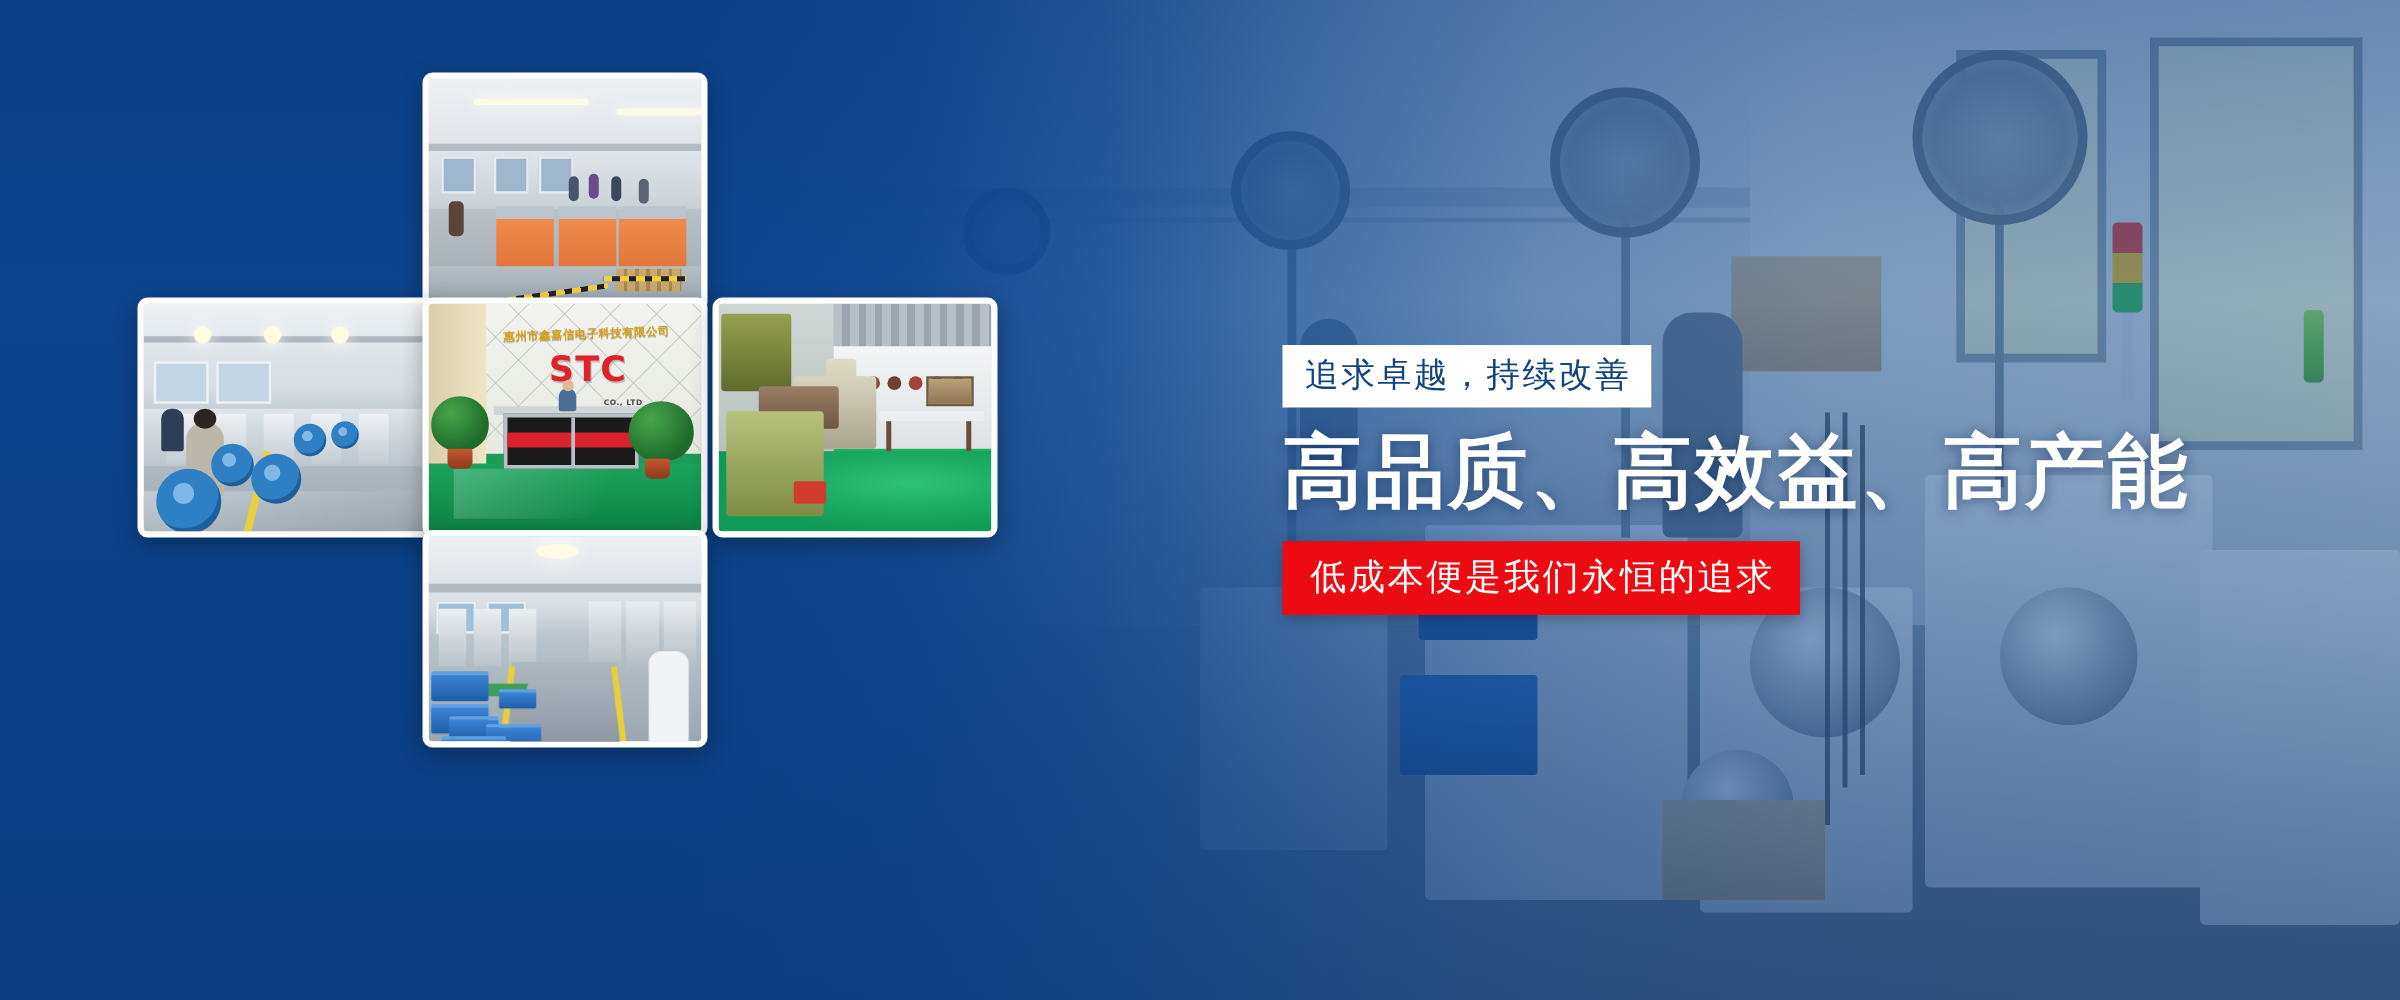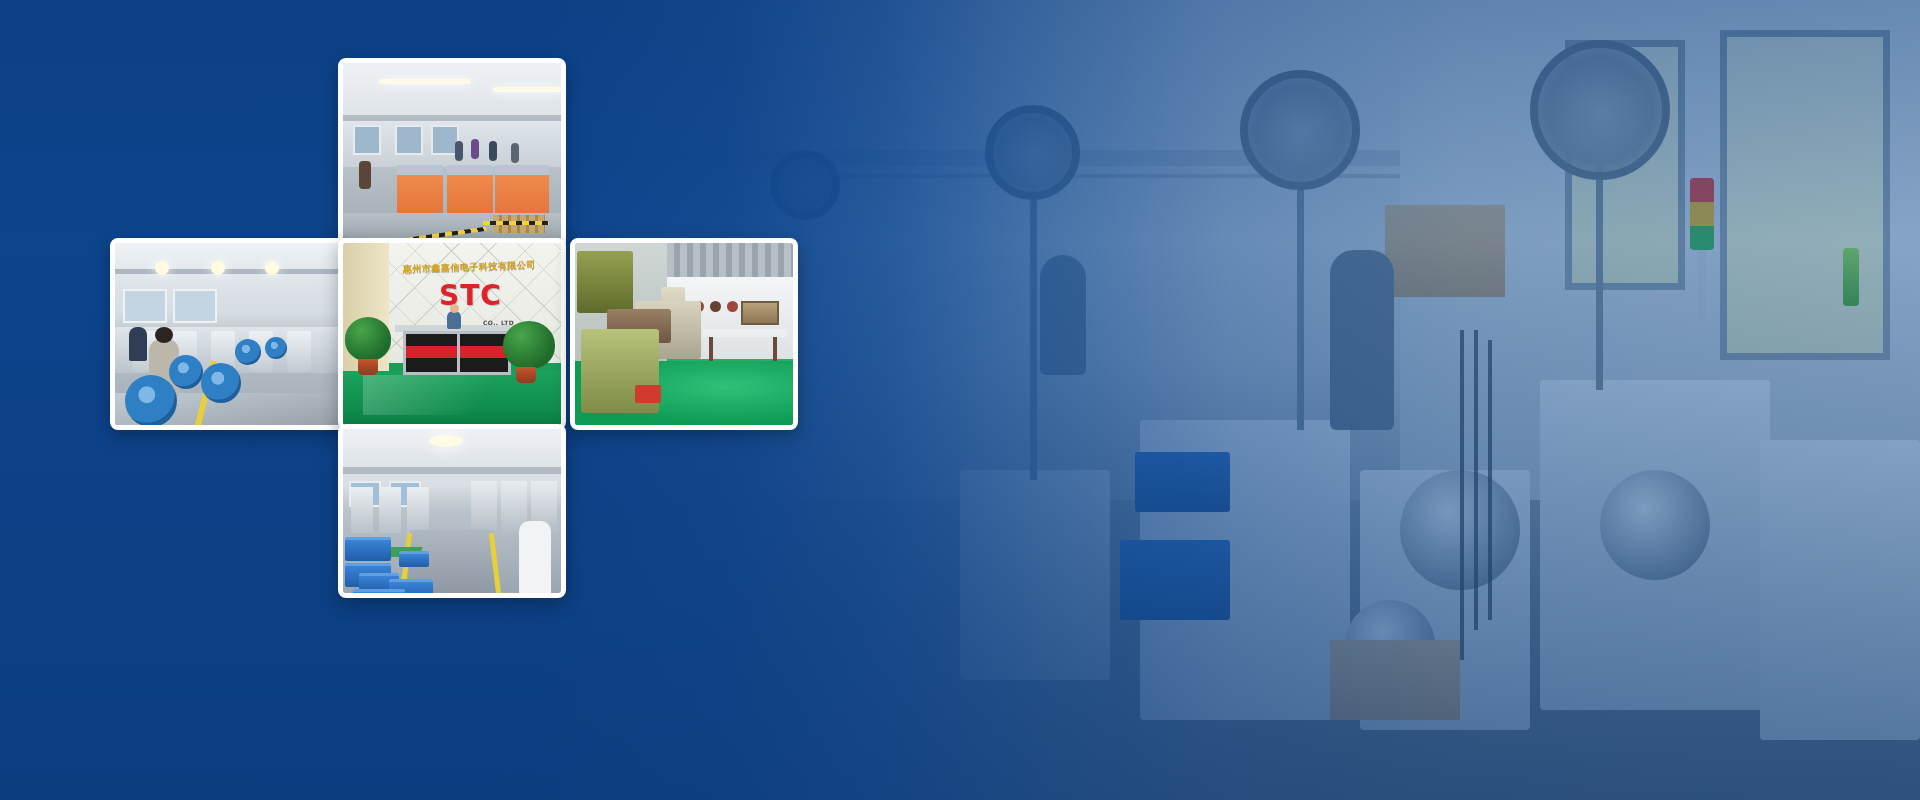--- a/index.html
+++ b/index.html
@@ -497,14 +497,19 @@
           <div class="crate k5"></div>
           <div class="crate k3"></div>
         <div class="worker">
             <div class="legs"></div>
           </div>
       </div>
     </div>
 
   </div>
 
+  <div class="copy">
+    <div class="kicker">追求卓越，持续改善</div>
+    <div class="headline">高品质、高效益、高产能</div>
+    <div class="cta">低成本便是我们永恒的追求</div>
+  </div>
 
 </div>
 
 </body></html>

